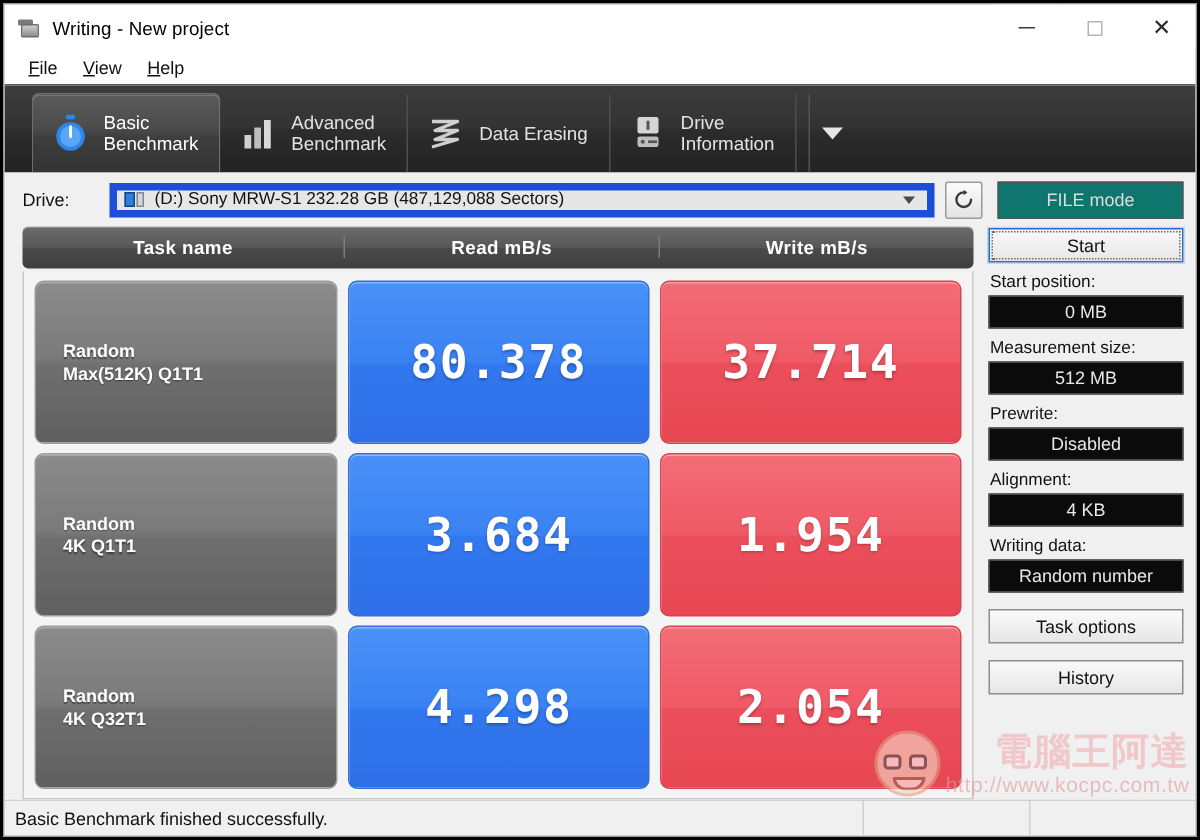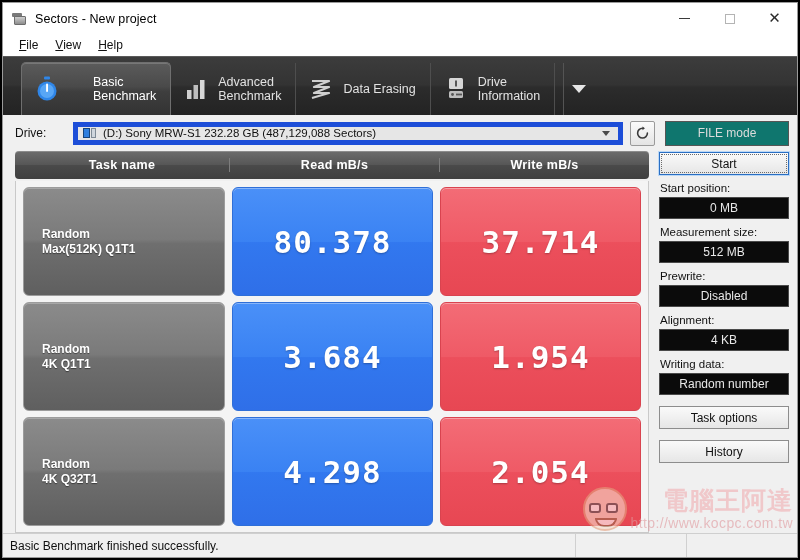--- a/index.html
+++ b/index.html
@@ -119,21 +119,21 @@
     margin-right: 9px;
     display: flex; align-items: center; justify-content: center;
     flex: 0 0 auto;
   }
   .tab-label {
     font-size: 12.5px;
     line-height: 14px;
     color: #e2e2e2;
     white-space: nowrap;
   }
-  .tab.active .tab-label { color: #ffffff; margin-left: 24px; }
+  .tab.active .tab-label { color: #ffffff; }
   .tab-more {
     margin-left: 8px;
     width: 30px; height: 52px;
     display: flex; align-items: center; justify-content: center;
     border-left: 1px solid #545454;
   }
   .caret-down {
     width: 0; height: 0;
     border-left: 7px solid transparent;
     border-right: 7px solid transparent;
@@ -415,21 +415,21 @@
 </head>
 <body>
 
 <div class="window">
 
   <div class="titlebar">
     <div class="app-icon">
       <div class="ic-top"></div>
       <div class="ic-body"></div>
     </div>
-    <div class="title-text">Sectors - New project</div>
+    <div class="title-text">Writing - New project</div>
     <div class="win-controls">
       <div class="win-btn">
           <span class="min-g"></span>
         </div>
       <div class="win-btn">
           <span class="max-g"></span>
         </div>
       <div class="win-btn">
           <span class="close-g">✕</span>
         </div>

